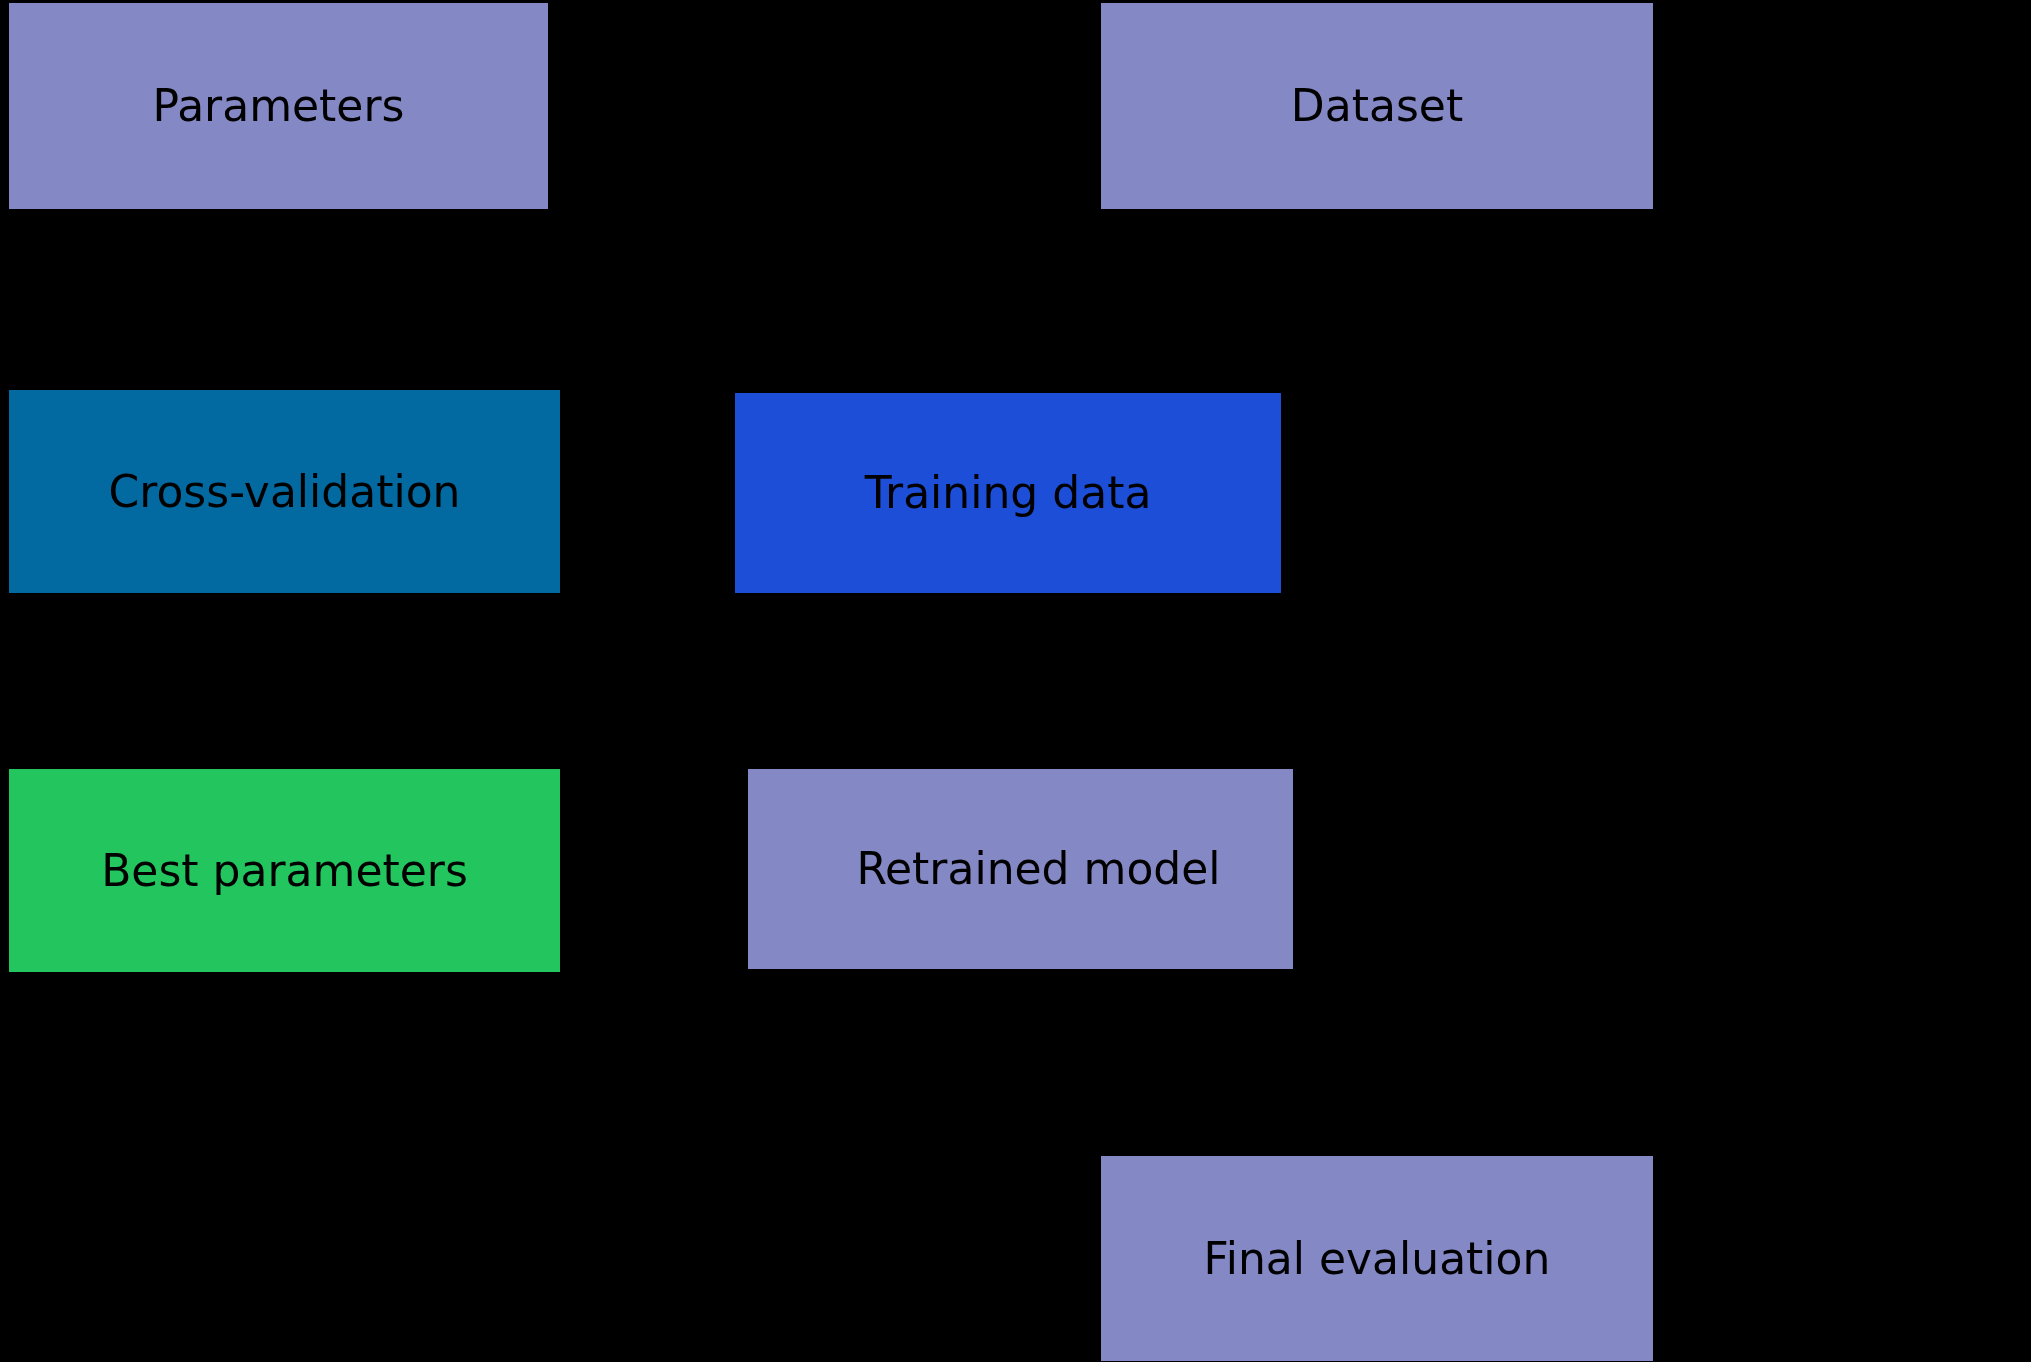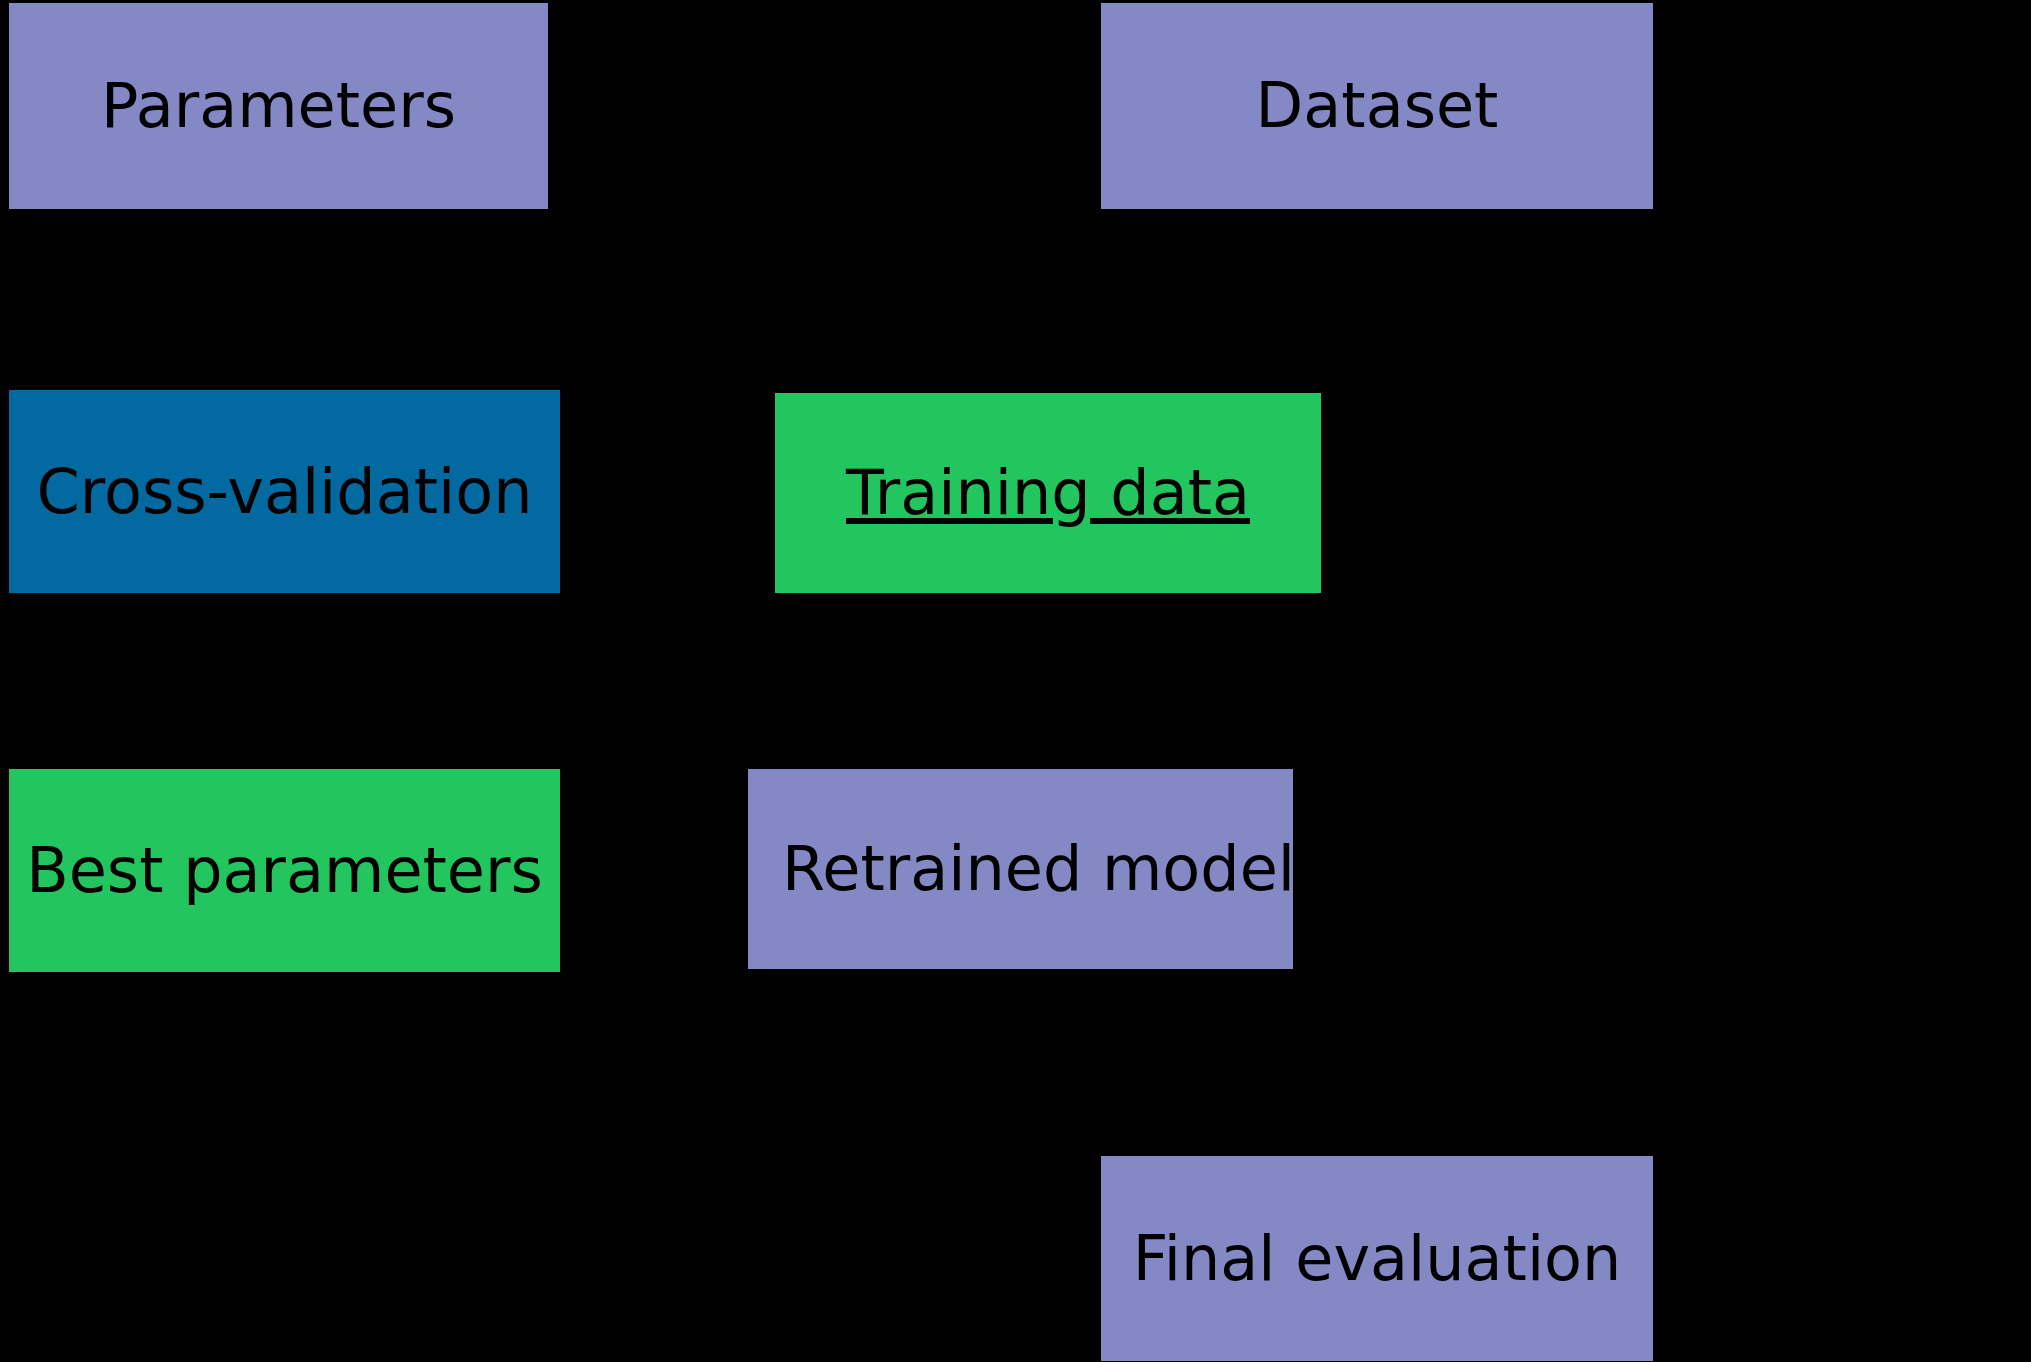--- a/index.html
+++ b/index.html
@@ -19,41 +19,41 @@
     position: absolute;
     background: #8488c4;
     border: 1px solid #000000;
     box-sizing: border-box;
     display: flex;
     align-items: center;
     justify-content: center;
   }
   .node-label {
     color: #000000;
-    font-size: 62px;
+    font-size: 44px;
     font-weight: 400;
     line-height: 1;
     white-space: nowrap;
     letter-spacing: 0px;
   }
 </style>
 </head>
 <body>
 
 <div id="canvas">
     <div class="node" style="left: 8px; top: 2px; width: 541px; height: 208px; background: rgb(132, 136, 196);">
       <span class="node-label" style="color: rgb(0, 0, 0);">Parameters</span>
     </div>
     <div class="node" style="left: 1100px; top: 2px; width: 554px; height: 208px; background: rgb(132, 136, 196);">
       <span class="node-label" style="color: rgb(0, 0, 0);">Dataset</span>
     </div>
     <div class="node" style="left: 8px; top: 389px; width: 553px; height: 205px; background: #0369a1;">
       <span class="node-label" style="color: rgb(0, 0, 0);">Cross-validation</span>
     </div>
-    <div class="node" style="left: 774px; top: 392px; width: 548px; height: 202px; background: #22c55e; text-decoration: underline;">
+    <div class="node" style="left: 734px; top: 392px; width: 548px; height: 202px; background: #1d4ed8;">
       <span class="node-label" style="color: rgb(0, 0, 0);">Training data</span>
     </div>
     <div class="node" style="left: 8px; top: 768px; width: 553px; height: 205px; background: #22c55e;">
       <span class="node-label" style="color: rgb(0, 0, 0);">Best parameters</span>
     </div>
     <div class="node" style="left: 747px; top: 768px; width: 547px; height: 202px; background: rgb(132, 136, 196);">
       <span class="node-label" style="color: rgb(0, 0, 0); margin-left: 36px;">Retrained model</span>
     </div>
     <div class="node" style="left: 1100px; top: 1155px; width: 554px; height: 207px; background: rgb(132, 136, 196);">
       <span class="node-label" style="color: rgb(0, 0, 0);">Final evaluation</span>

